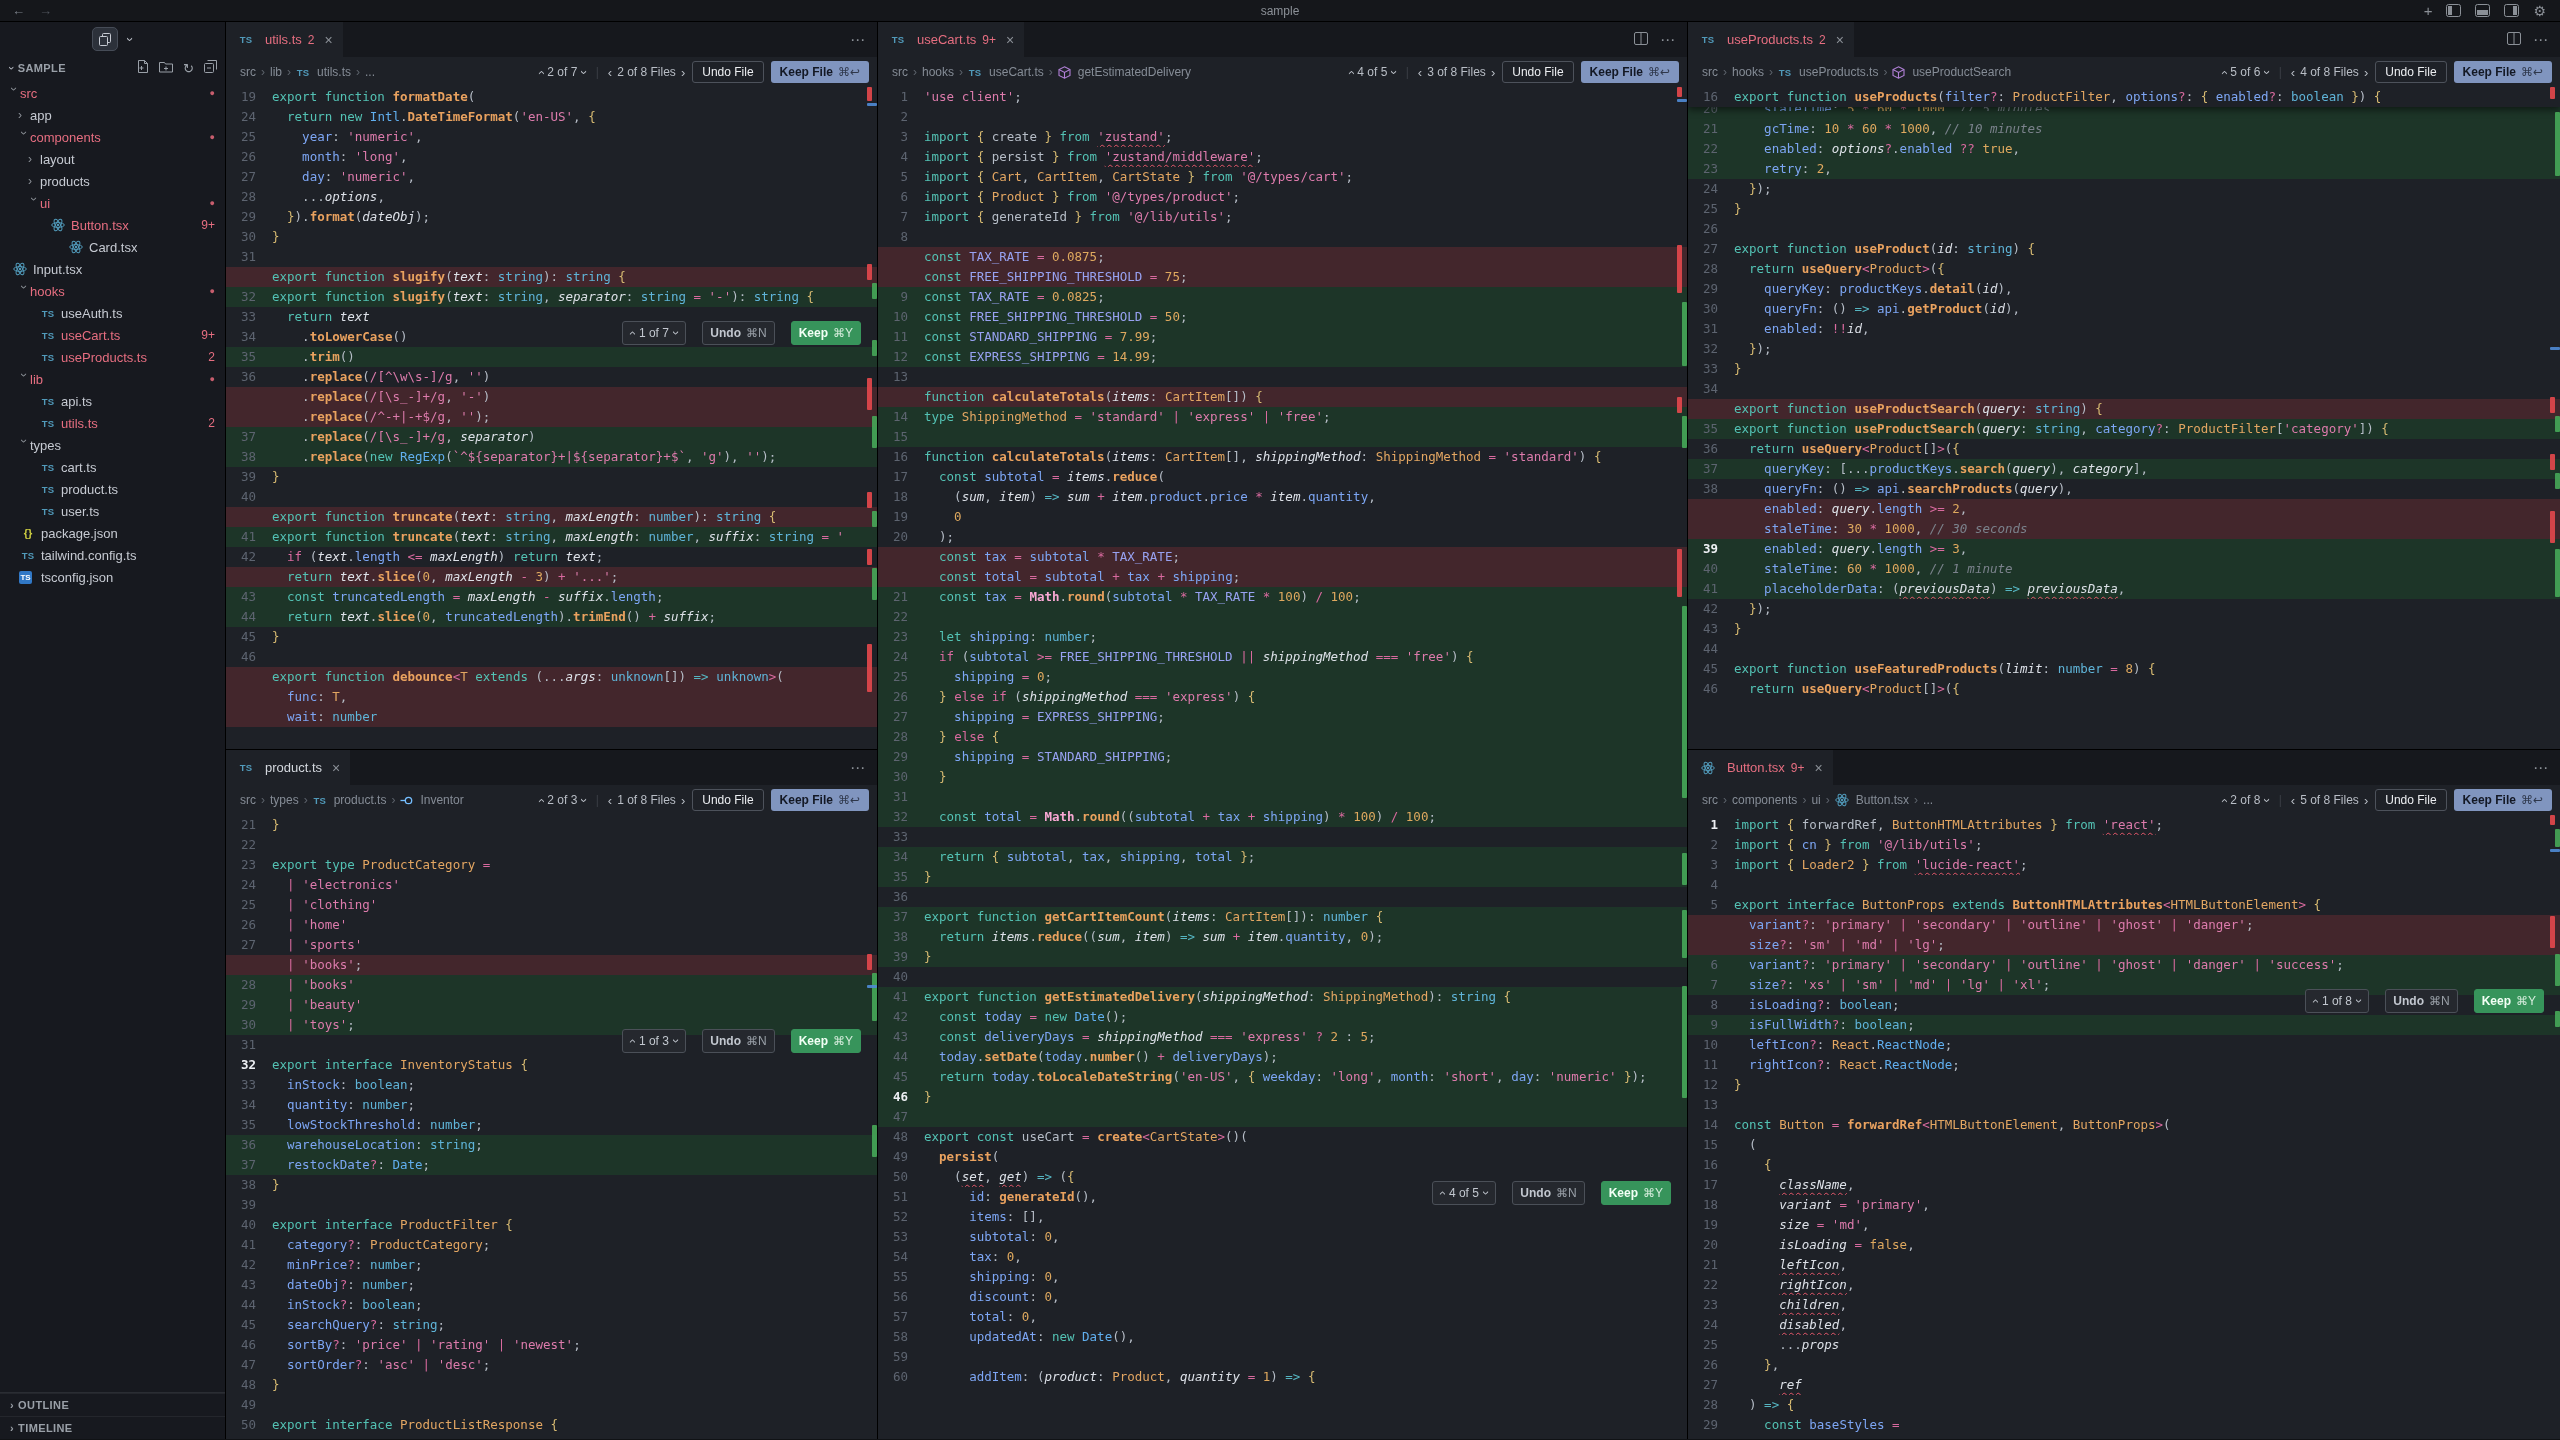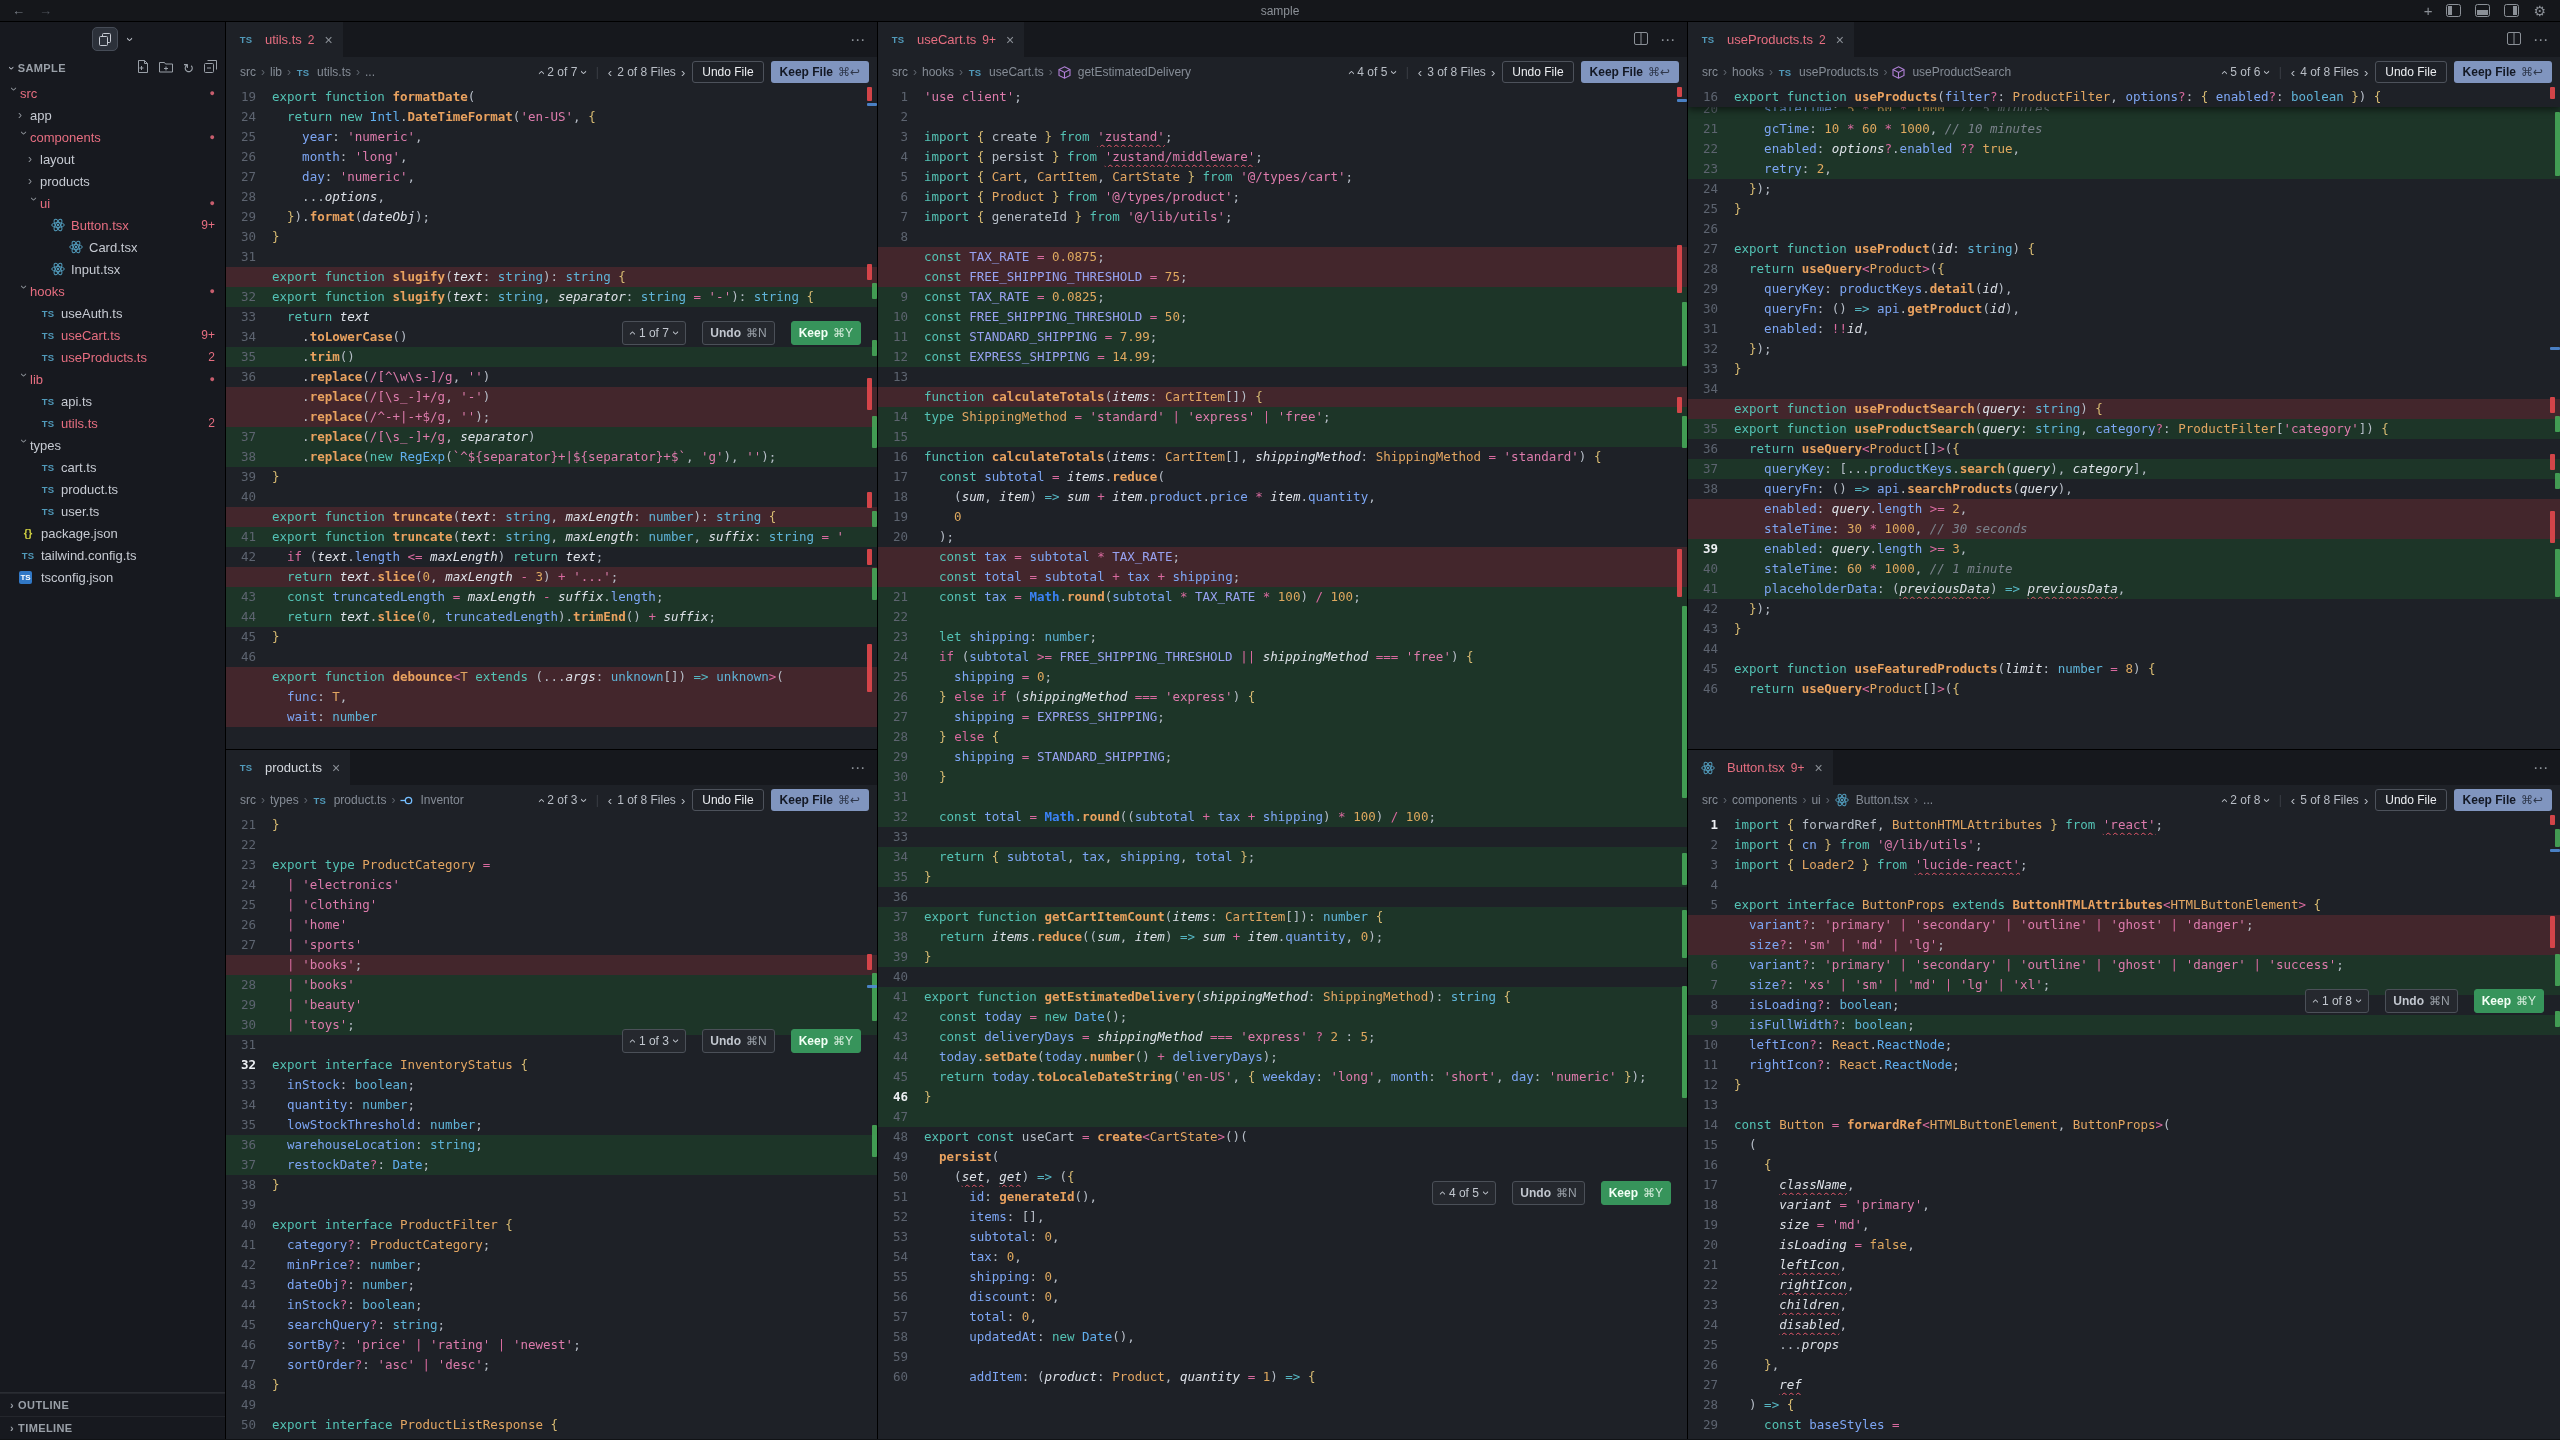--- a/index.html
+++ b/index.html
@@ -81,21 +81,21 @@
   .crow .txt { white-space:pre; flex:1; min-width:0; overflow:hidden; color:#b6bdc7; }
   .crow.add { background:#1d3528; }
   .crow.del { background:#43262c; }
   .crow.cur .ln { color:#edeff3; font-weight:bold; }
   .crow.sticky { background:#1e2127; position:relative; z-index:3; box-shadow:0 3px 7px rgba(0,0,0,.5); }
   .crow.clip { height:12px; overflow:hidden; }
   .crow.clip .ln, .crow.clip .txt { position:relative; top:-8px; }
 
   
   .kw{color:#53c2b4}.ct{color:#d96a9f}.fn{color:#eaa25f;font-weight:600}.ty{color:#e3a662}
-  .bt{color:#5fb4d8}.bl{color:#61afef}.mt{color:#3b82f6;font-weight:600}.pr{color:#7da6f4}
+  .bt{color:#5fb4d8}.bl{color:#61afef}.mt{color:#f9a8d4;font-weight:600}.pr{color:#7da6f4}
   .it{color:#dde1e8;font-style:italic}.st{color:#dd7bac}.nu{color:#dfa95f}.cp{color:#98a2f2}
   .cm{color:#7b828c;font-style:italic}.op{color:#d96a9f}.ar{color:#56b6c2}.br{color:#d8bb72}
   .id{color:#b6bdc7}
   .sq{text-decoration:underline wavy #e4566a 1px; text-underline-offset:3px;}
 
   
   .cwidget { position:absolute; right:16px; display:flex; gap:16px; z-index:4; }
   .chip { height:24px; background:#25282e; border:1px solid #4b5058; border-radius:3px; color:#c2c7cf;
     display:flex; align-items:center; gap:5px; padding:0 7px; font-size:12px; font-family:"Liberation Sans",sans-serif; }
   .chip.keep { background:#37945b; border-color:#37945b; color:#f2fff5; font-weight:bold; }
@@ -234,21 +234,21 @@
                 <ellipse cx="7" cy="7" rx="6.3" ry="2.4"></ellipse>
                 <ellipse cx="7" cy="7" rx="6.3" ry="2.4" transform="rotate(60 7 7)"></ellipse>
                 <ellipse cx="7" cy="7" rx="6.3" ry="2.4" transform="rotate(120 7 7)"></ellipse>
               </g>
               <circle cx="7" cy="7" r="1.2" fill="#519aba"></circle>
             </svg>
           </span>
           <span class="tlbl">Card.tsx</span>
           <span class="grow"></span>
         </div>
-        <div class="trow" style="padding-left: 38px;">
+        <div class="trow" style="">
           <span class="twist"></span>
           <span class="fic">
             <svg width="14" height="14" viewBox="0 0 14 14">
               <g stroke="#519aba" fill="none">
                 <ellipse cx="7" cy="7" rx="6.3" ry="2.4"></ellipse>
                 <ellipse cx="7" cy="7" rx="6.3" ry="2.4" transform="rotate(60 7 7)"></ellipse>
                 <ellipse cx="7" cy="7" rx="6.3" ry="2.4" transform="rotate(120 7 7)"></ellipse>
               </g>
               <circle cx="7" cy="7" r="1.2" fill="#519aba"></circle>
             </svg>

